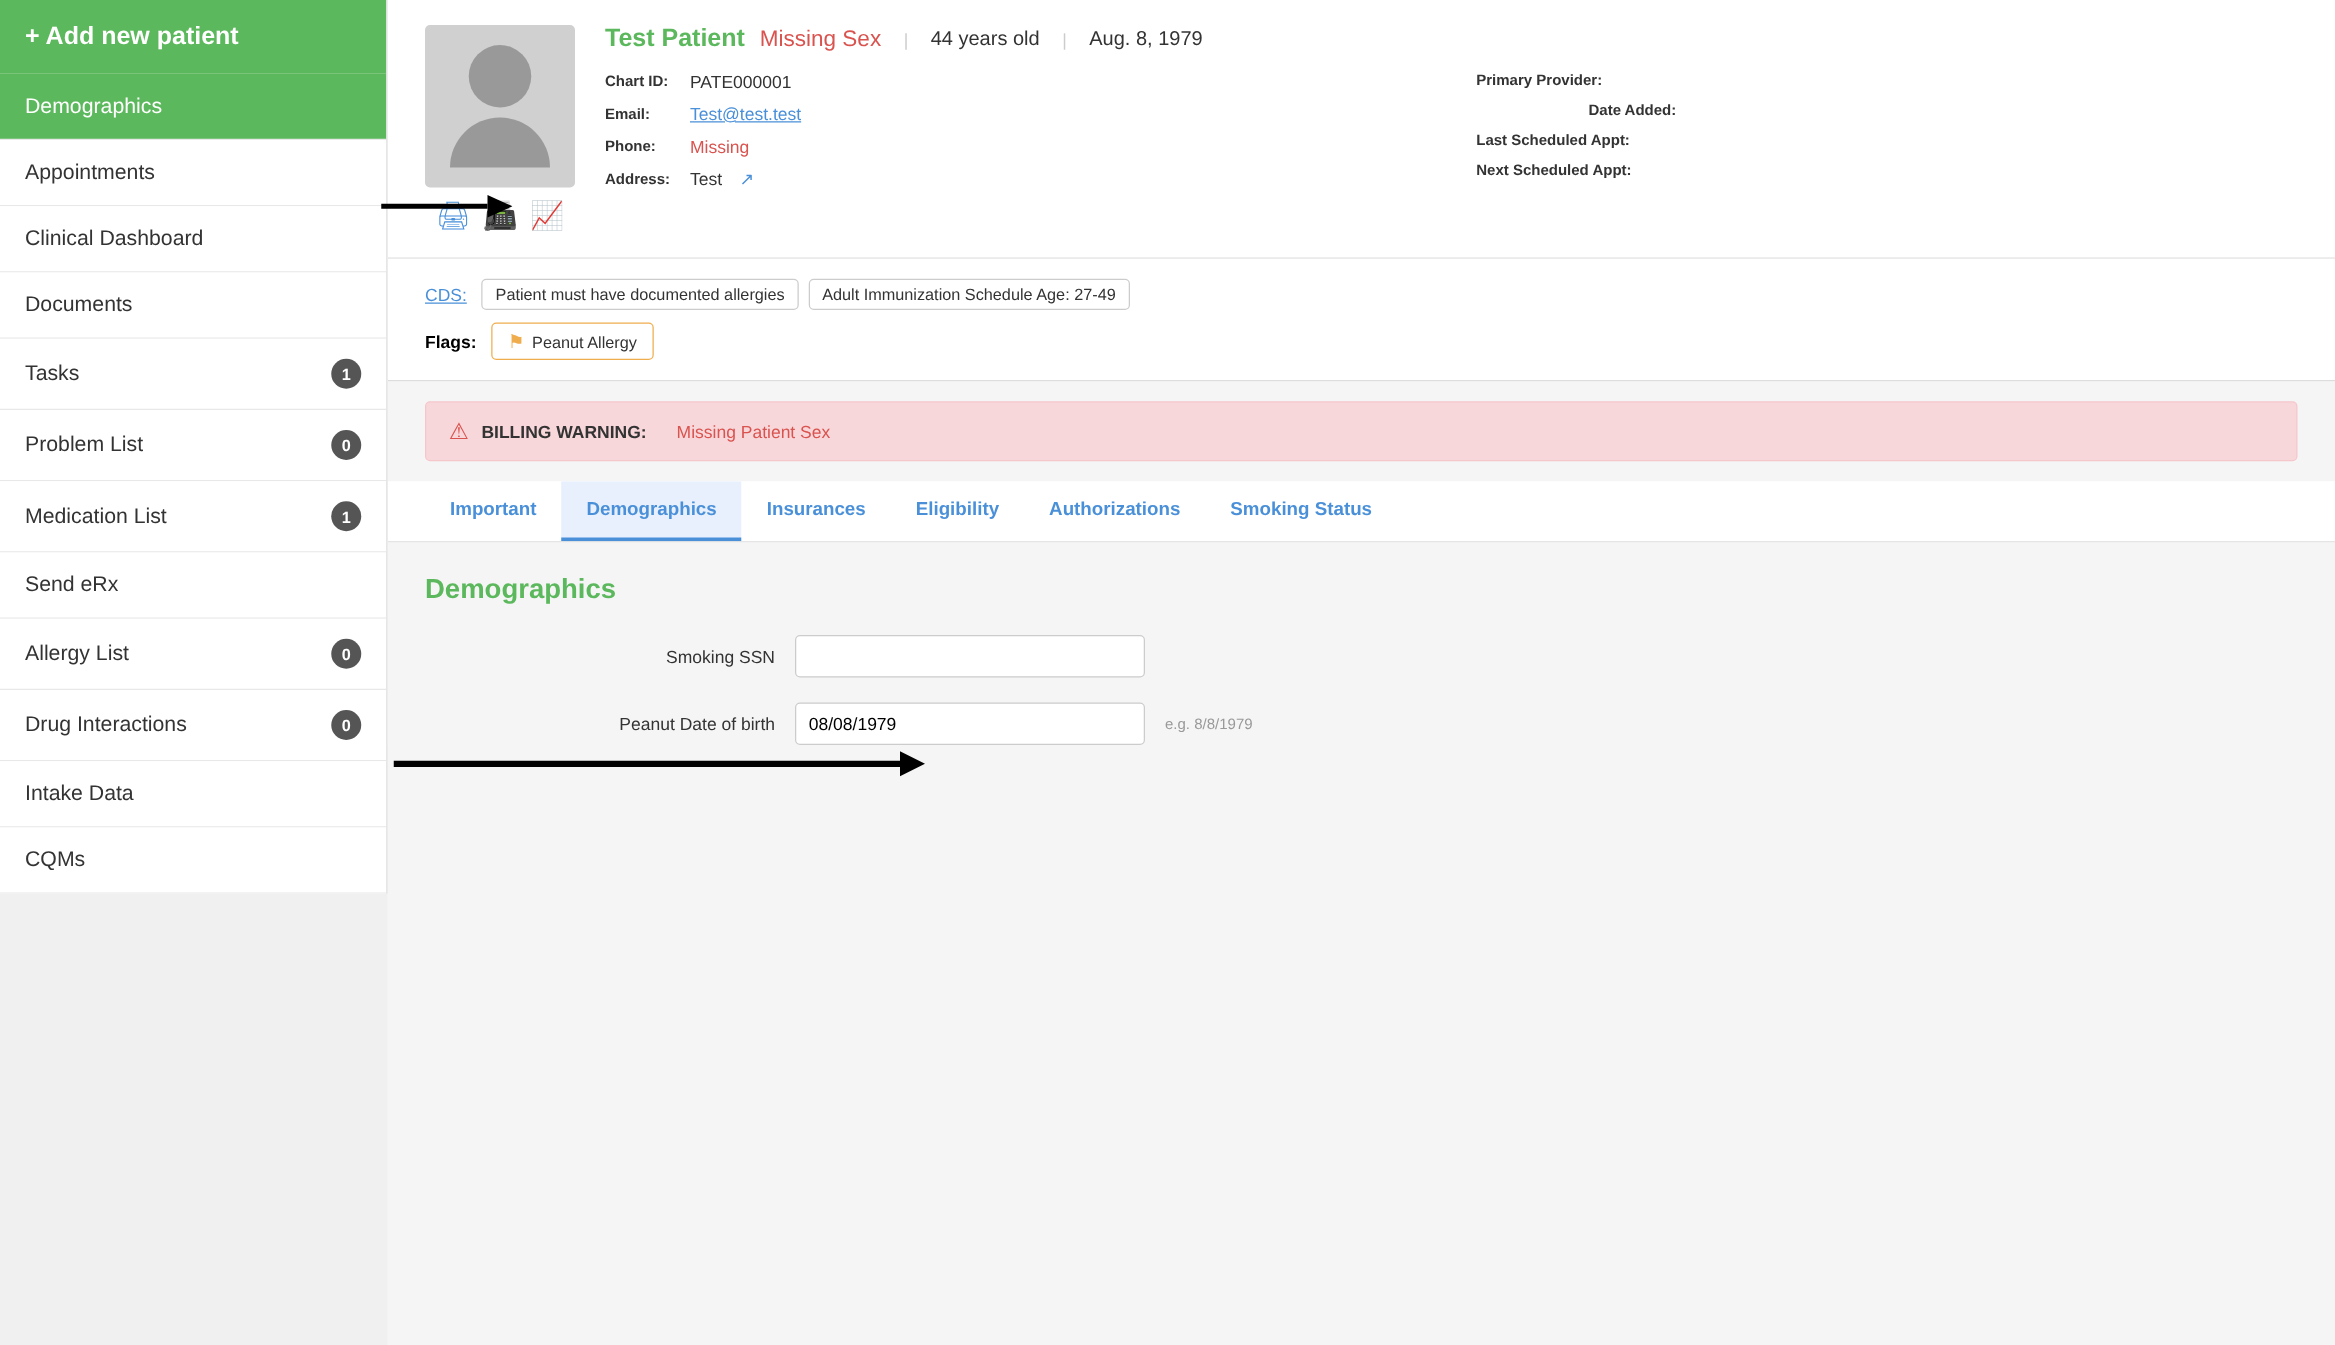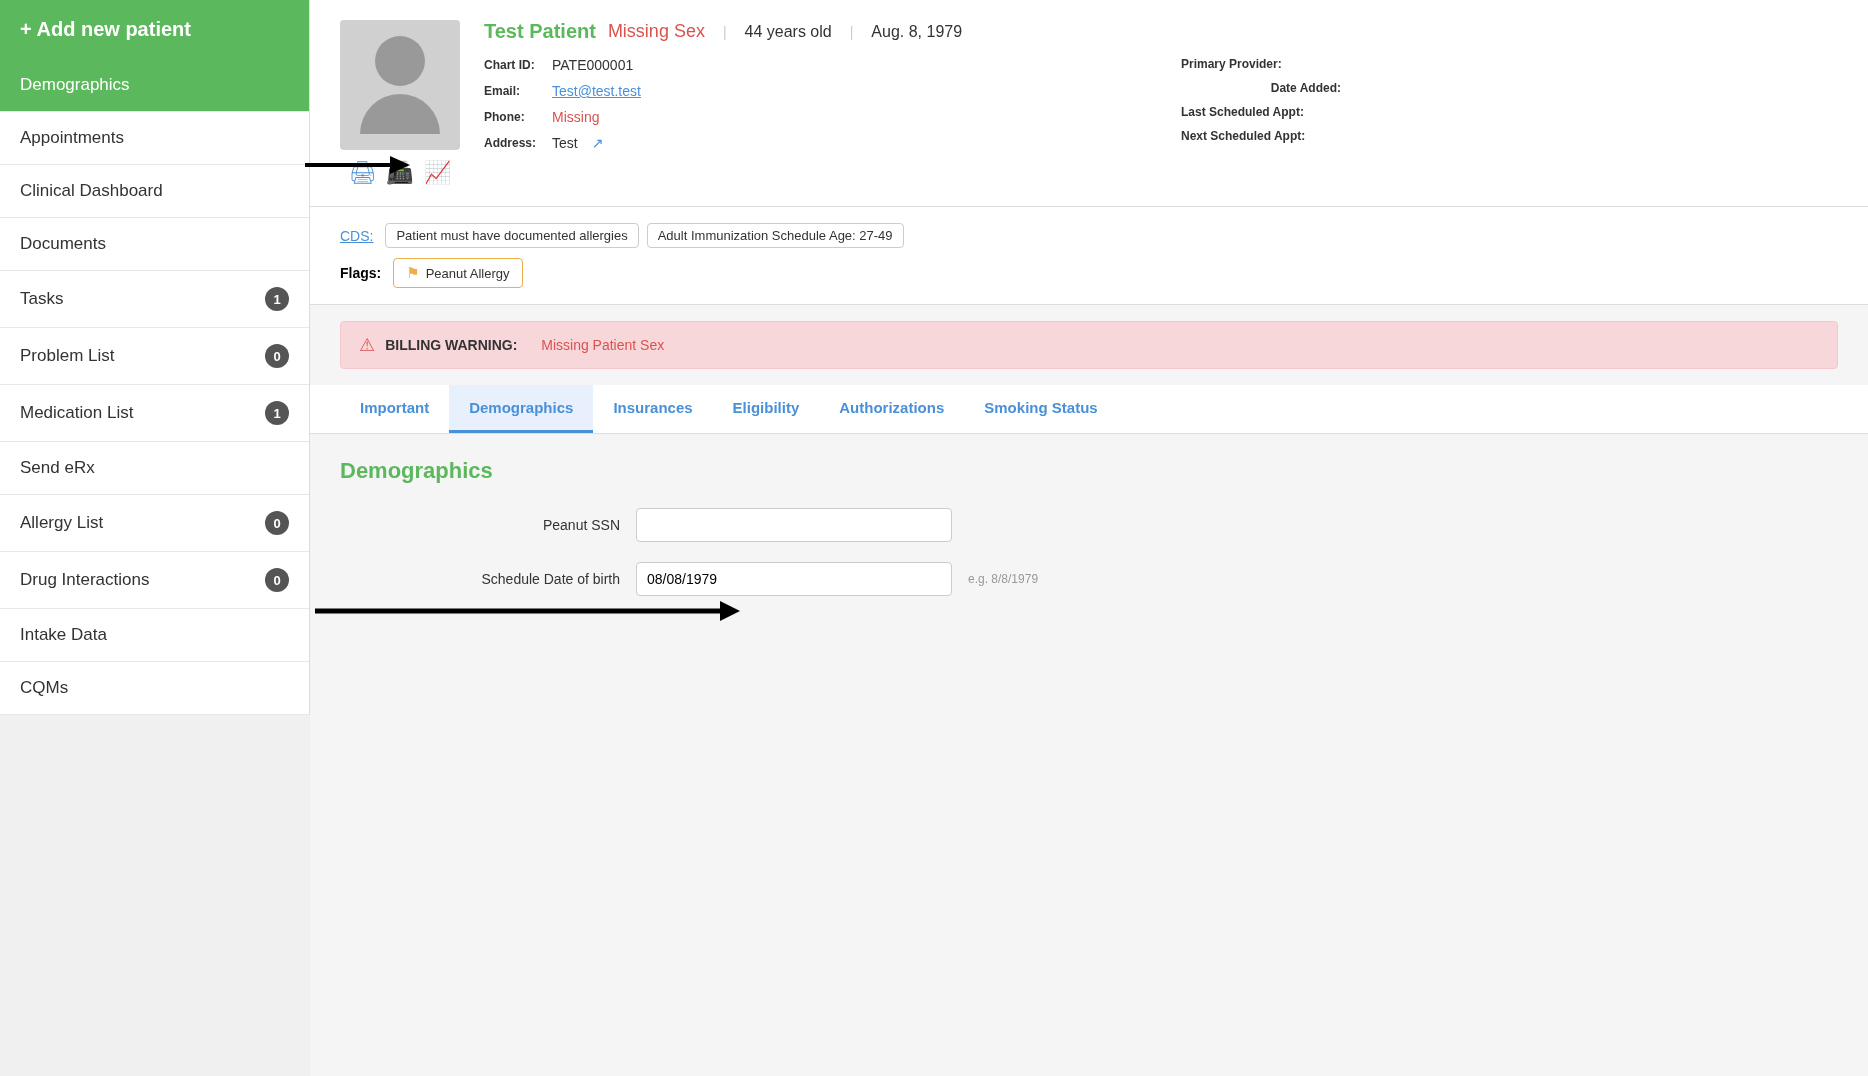--- a/index.html
+++ b/index.html
@@ -264,21 +264,21 @@
       margin-bottom: 20px;
       gap: 16px;
     }
     .form-label {
       width: 280px;
       text-align: right;
       font-size: 14px;
       color: #333;
     }
     .form-input {
-      width: 316px;
+      width: 280px;
       padding: 8px 10px;
       border: 1px solid #ccc;
       border-radius: 4px;
       font-size: 14px;
       background: #fff;
     }
     .form-hint {
       font-size: 12px;
       color: #999;
     }
@@ -460,25 +460,25 @@
           <div class="tab">Authorizations</div>
           <div class="tab">Smoking Status</div>
         </div>
     </div>
 
     <div class="section-content">
       <div class="section-title">Demographics</div>
 
       <div id="form-fields">
           <div class="form-row">
-            <label class="form-label">Peanut SSN</label>
+            <label class="form-label">Smoking SSN</label>
             <input type="text" class="form-input" placeholder="" style="">
           </div>
           <div class="form-row">
-            <label class="form-label">Schedule Date of birth</label>
+            <label class="form-label">Peanut Date of birth</label>
             <input type="text" class="form-input" placeholder="" value="08/08/1979" style="">
             <span class="form-hint">e.g. 8/8/1979</span>
           </div>
         </div>
 
       <div style="position:relative; display:flex; align-items:center; margin-top: -60px; margin-bottom: 20px; pointer-events:none;">
         <svg width="430" height="30" viewBox="0 0 430 30" style="position:absolute; left:-30px; top:40px;">
           <line x1="5" y1="15" x2="410" y2="15" stroke="black" stroke-width="5"></line>
           <polygon points="410,5 430,15 410,25" fill="black"></polygon>
         </svg>

